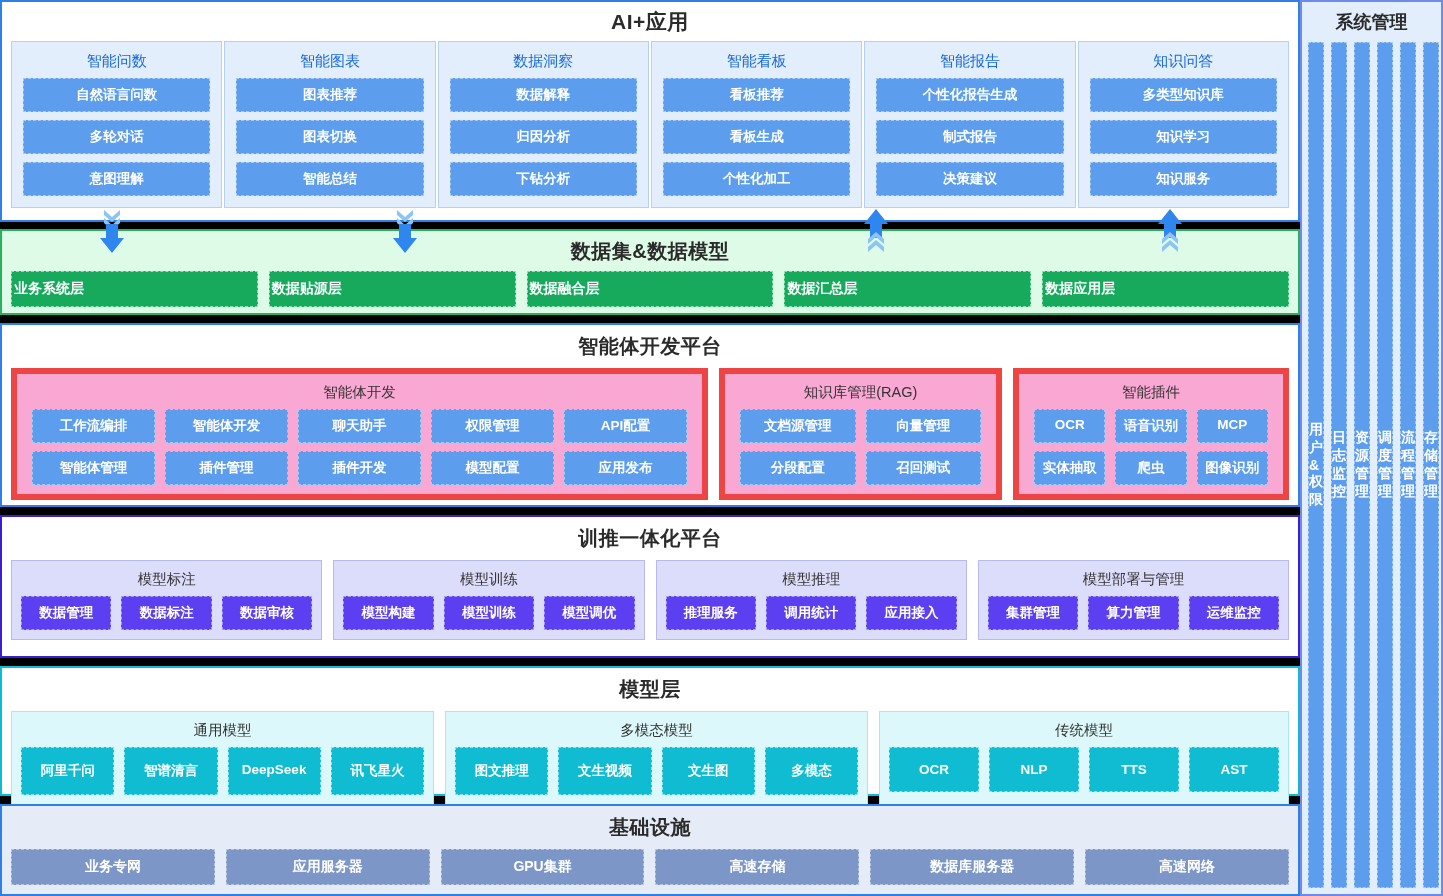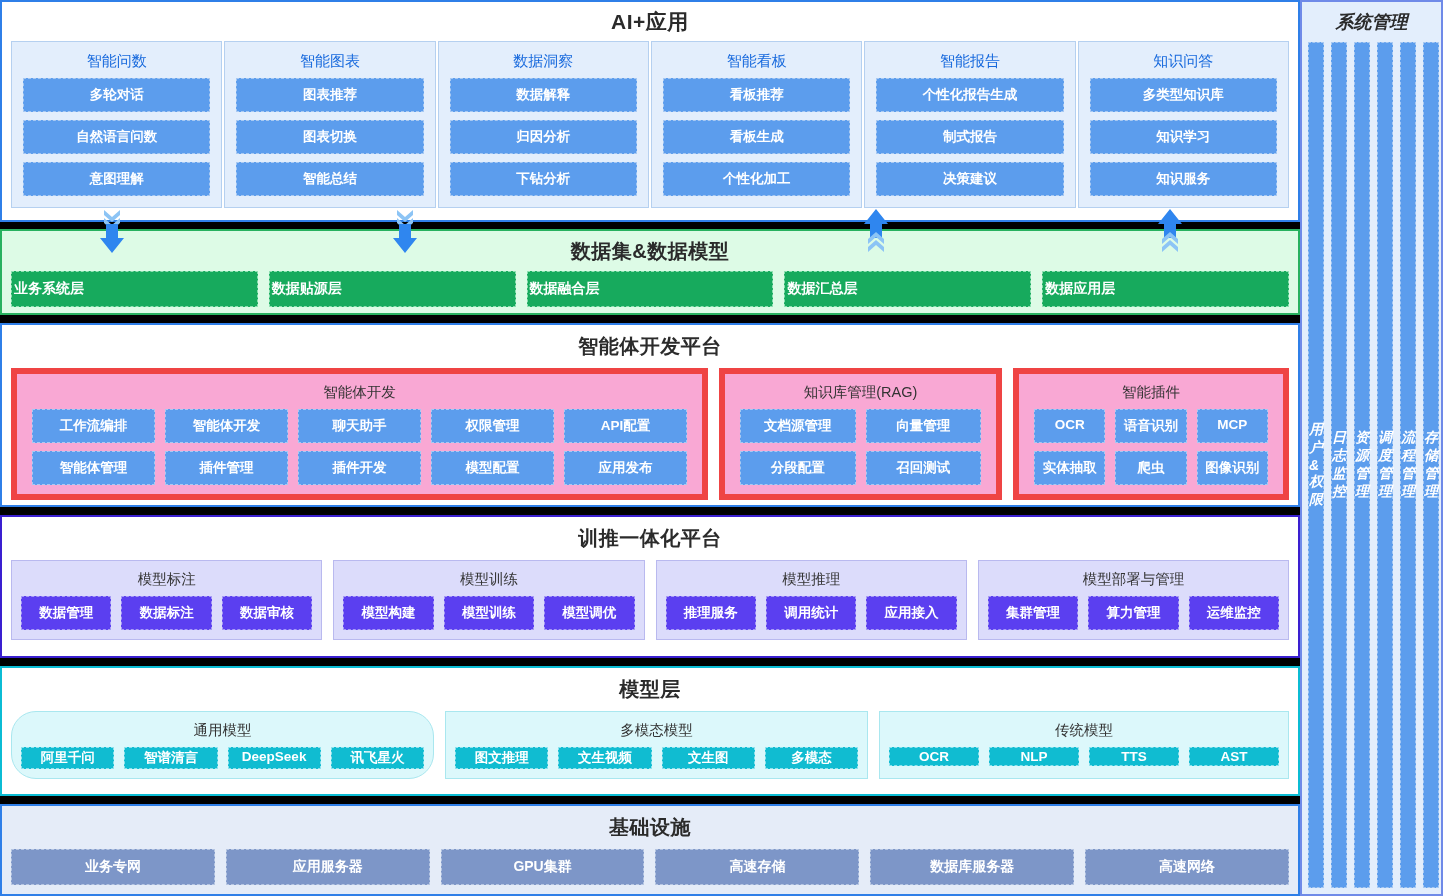--- a/index.html
+++ b/index.html
@@ -108,21 +108,21 @@
   .sec-model .sec-title { font-size: 20px; padding-top: 8px; padding-bottom: 8px; }
   .panel-c { background: #dcf8fb; border: 1px solid #a9e7ef; padding: 6px 9px 9px; }
   .chip-c {
     flex: 1;
     background: #10bcd1;
     border: 1px dashed #8fe2ed;
     color: #ffffff;
     font-size: 13.5px;
     font-weight: bold;
     text-align: center;
-    padding: 1px 2px;
+    padding: 14px 2px;
     white-space: nowrap;
   }
 
   
   .sec-infra { height: 92px; background:#e5ecf8; border: 2px solid #2f7fe8; }
   .sec-infra .sec-title { font-size: 20px; padding-top: 8px; padding-bottom: 8px; }
   .infra-grid { display: flex; gap: 11px; padding: 0 9px; }
   .chip-g {
     flex: 1;
     background: #7d96c8;
@@ -134,21 +134,20 @@
     padding: 8px 2px;
   }
 
   
   .sidebar {
     width: 143px; height: 896px;
     background: #e3eefc;
     border: 2px solid #6f8ae8;
     display: flex; flex-direction: column;
     padding: 6px 6px 6px;
-    font-style: italic;
   }
   .sidebar-title {
     text-align: center; font-weight: bold; font-size: 18px;
     color: #2b2b2b; padding: 2px 0 8px;
   }
   .sidebar-list { flex: 1; display: flex; flex-direction: row; gap: 7px; }
   .side-item {
     flex: 1;
     background: #5c9ded;
     border: 1px dashed #a8c9f2;
@@ -164,22 +163,22 @@
 <div class="page">
 
   <div class="main-col">
 
     <div class="section sec-app">
       <div class="sec-title">AI+应用</div>
       <div class="app-grid">
 
         <div class="app-card">
           <div class="app-card-title">智能问数</div>
+          <div class="chip">自然语言问数</div>
           <div class="chip">多轮对话</div>
-          <div class="chip">自然语言问数</div>
           <div class="chip">意图理解</div>
         </div>
 
         <div class="app-card">
           <div class="app-card-title">智能图表</div>
           <div class="chip">图表推荐</div>
           <div class="chip">图表切换</div>
           <div class="chip">智能总结</div>
         </div>
 
@@ -361,21 +360,21 @@
 
       </div>
     </div>
 
     <div class="divider" style="height:8px"></div>
 
     <div class="section sec-model">
       <div class="sec-title">模型层</div>
       <div class="agent-row">
 
-        <div class="panel-c" style="flex:0 0 423px;border-radius:25px;">
+        <div class="panel-c" style="flex:0 0 423px;">
           <div class="panel-title">通用模型</div>
           <div class="grid-row">
             <div class="chip-c">阿里千问</div>
             <div class="chip-c">智谱清言</div>
             <div class="chip-c">DeepSeek</div>
             <div class="chip-c">讯飞星火</div>
           </div>
         </div>
 
         <div class="panel-c" style="flex:0 0 423px;">

